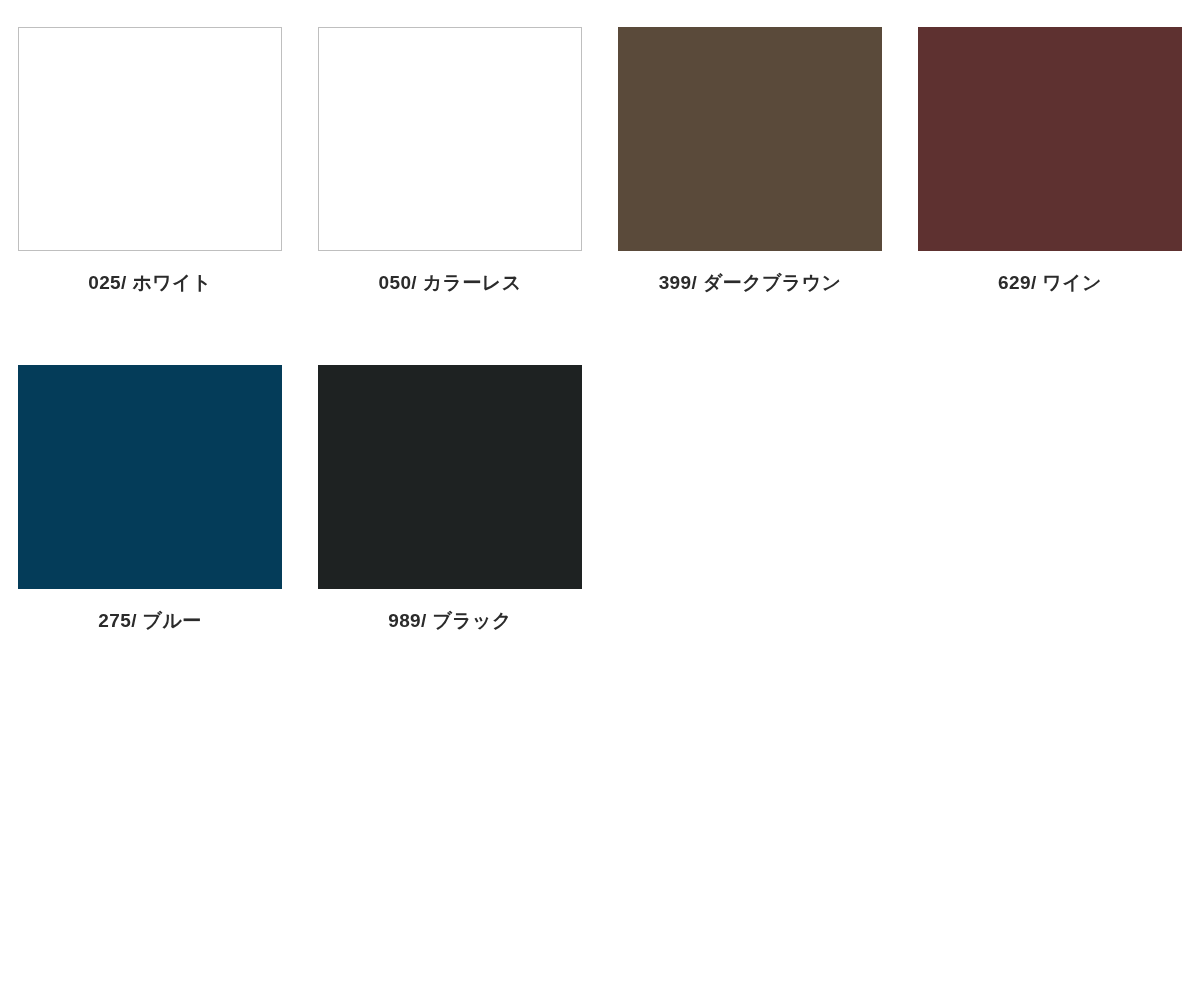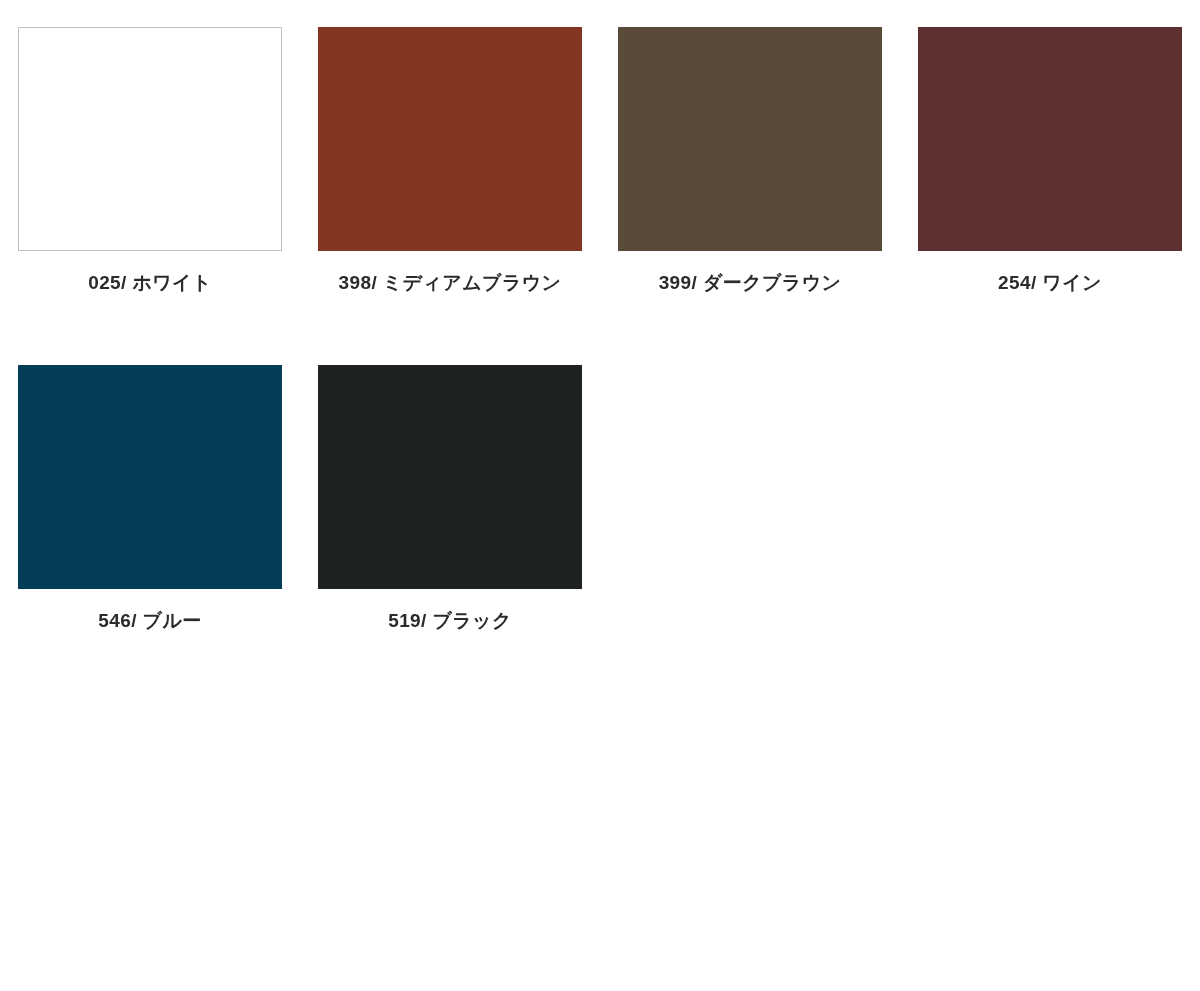--- a/index.html
+++ b/index.html
@@ -66,38 +66,38 @@
 </head>
 <body>
 
 <div id="swatch-chart">
   <div class="swatch-grid">
       <div class="swatch-cell">
         <div class="swatch-chip bordered" title="025/ ホワイト" style="background: rgb(255, 255, 255);"></div>
         <div class="swatch-label">025/ ホワイト</div>
       </div>
       <div class="swatch-cell">
-        <div class="swatch-chip" title="398/ ミディアムブラウン" style="background: rgb(131, 55, 34);"></div>
-        <div class="swatch-label">398/ ミディアムブラウン</div>
+        <div class="swatch-chip bordered" title="050/ カラーレス" style="background: rgb(255, 255, 255);"></div>
+        <div class="swatch-label">050/ カラーレス</div>
       </div>
       <div class="swatch-cell">
         <div class="swatch-chip" title="399/ ダークブラウン" style="background: rgb(90, 74, 58);"></div>
         <div class="swatch-label">399/ ダークブラウン</div>
       </div>
       <div class="swatch-cell">
         <div class="swatch-chip" title="457/ ワイン" style="background: rgb(94, 49, 48);"></div>
-        <div class="swatch-label">254/ ワイン</div>
+        <div class="swatch-label">629/ ワイン</div>
       </div>
       <div class="swatch-cell">
         <div class="swatch-chip" title="546/ ブルー" style="background: rgb(4, 60, 89);"></div>
-        <div class="swatch-label">546/ ブルー</div>
+        <div class="swatch-label">275/ ブルー</div>
       </div>
       <div class="swatch-cell">
         <div class="swatch-chip" title="751/ ブラック" style="background: rgb(30, 34, 34);"></div>
-        <div class="swatch-label">519/ ブラック</div>
+        <div class="swatch-label">989/ ブラック</div>
       </div>
       <div class="swatch-cell is-empty">
         <div class="swatch-chip"></div>
         <div class="swatch-label"></div>
       </div>
       <div class="swatch-cell is-empty">
         <div class="swatch-chip"></div>
         <div class="swatch-label"></div>
       </div>
     </div>

